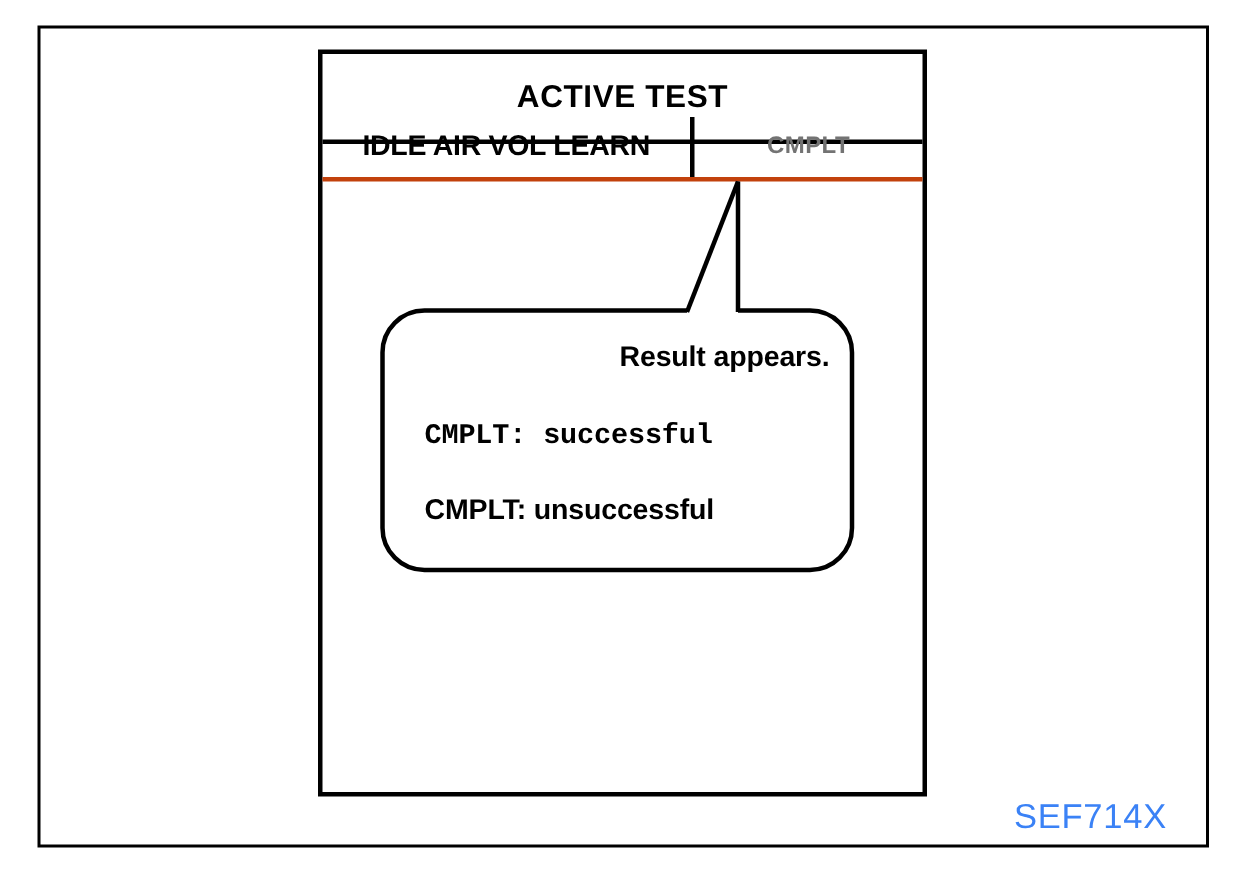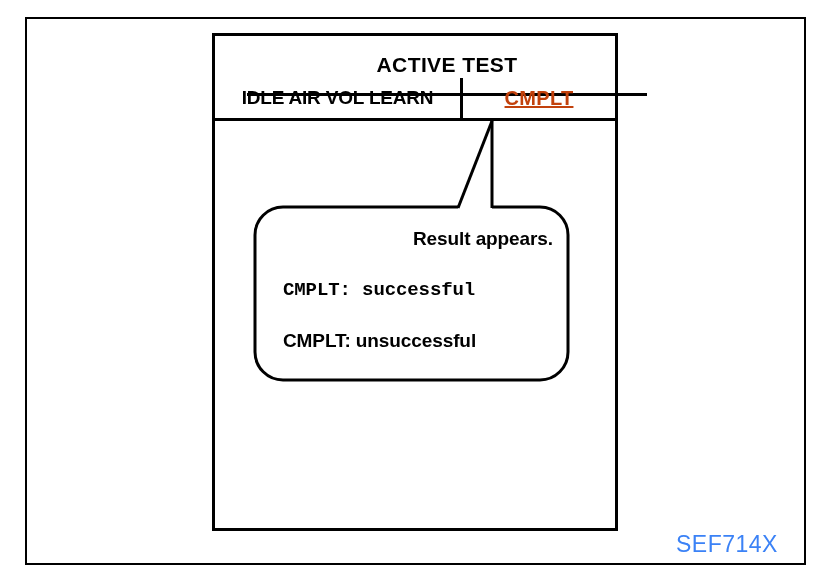--- a/index.html
+++ b/index.html
@@ -48,37 +48,36 @@
     position: absolute;
     left: 0;
     top: 0;
     width: 400px;
     height: 60px;
     border-bottom: 3px solid #000000;
     box-sizing: border-box;
     display: flex;
     align-items: center;
     justify-content: center;
-    margin-left: 32px;
   }
   .screen-title-row .title-text {
     font-size: 21px;
     font-weight: bold;
     letter-spacing: 0.4px;
     color: #000000;
     white-space: nowrap;
   }
 
   .screen-data-row {
     position: absolute;
     left: 0;
     top: 42px;
     width: 400px;
     height: 43px;
-    border-bottom: 3px solid #000000;
+    border-bottom: 3px solid #c2410c;
     box-sizing: border-box;
     display: flex;
   }
   .cell-param {
     width: 248px;
     height: 100%;
     border-right: 3px solid #000000;
     box-sizing: border-box;
     display: flex;
     align-items: center;
@@ -92,26 +91,25 @@
     white-space: nowrap;
   }
   .cell-value {
     flex: 1;
     height: 100%;
     display: flex;
     align-items: center;
     justify-content: center;
   }
   .cell-value span {
-    font-size: 20px;
+    font-size: 16px;
     font-weight: bold;
     letter-spacing: 0.3px;
-    color: #c2410c;
-    white-space: nowrap;
-    text-decoration: underline;
+    color: #737373;
+    white-space: nowrap;
   }
 
   .screen-body {
     position: absolute;
     left: 0;
     top: 85px;
     width: 400px;
     bottom: 0;
   }
 

